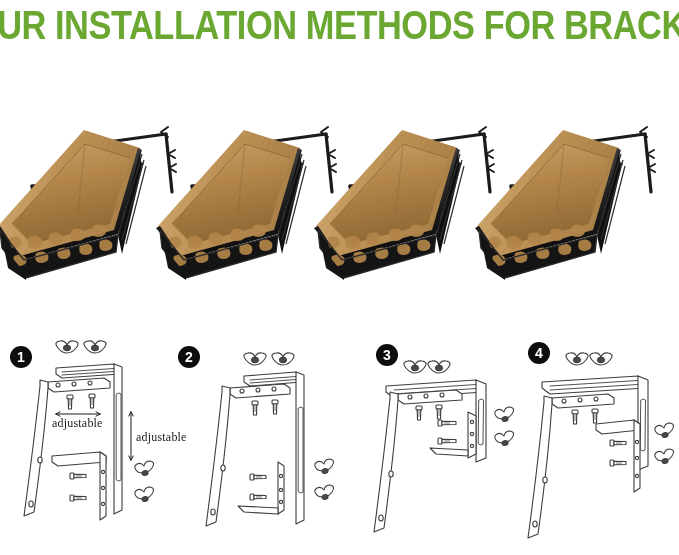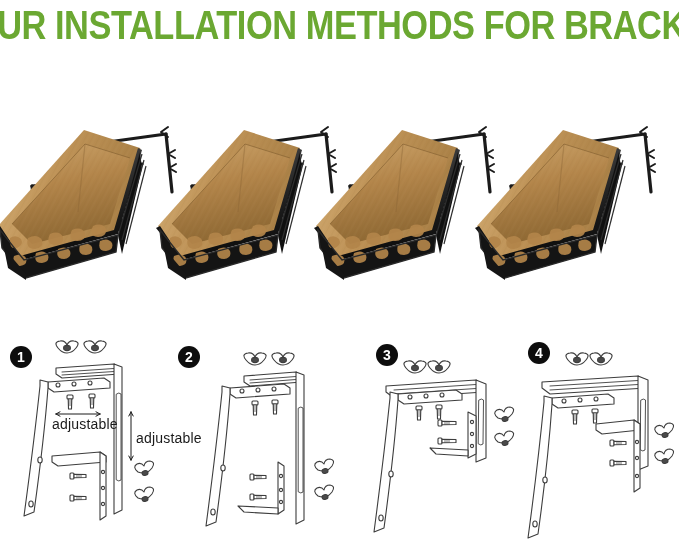--- a/index.html
+++ b/index.html
@@ -78,22 +78,22 @@
     background: #0d0d0d;
     color: #ffffff;
     font-family: "Liberation Sans", sans-serif;
     font-size: 14px;
     font-weight: bold;
     line-height: 22px;
     text-align: center;
   }
   .adj-label {
     position: absolute;
-    font-family: Liberation Sans, sans-serif;
-    font-size: 14px;
+    font-family: Liberation Serif, serif;
+    font-size: 12px;
     color: #1a1a1a;
     white-space: nowrap;
     letter-spacing: 0.2px;
   }
   .diagram-svg { display: block; }
 </style>
 </head>
 <body>
 
 <div id="title-bar">

